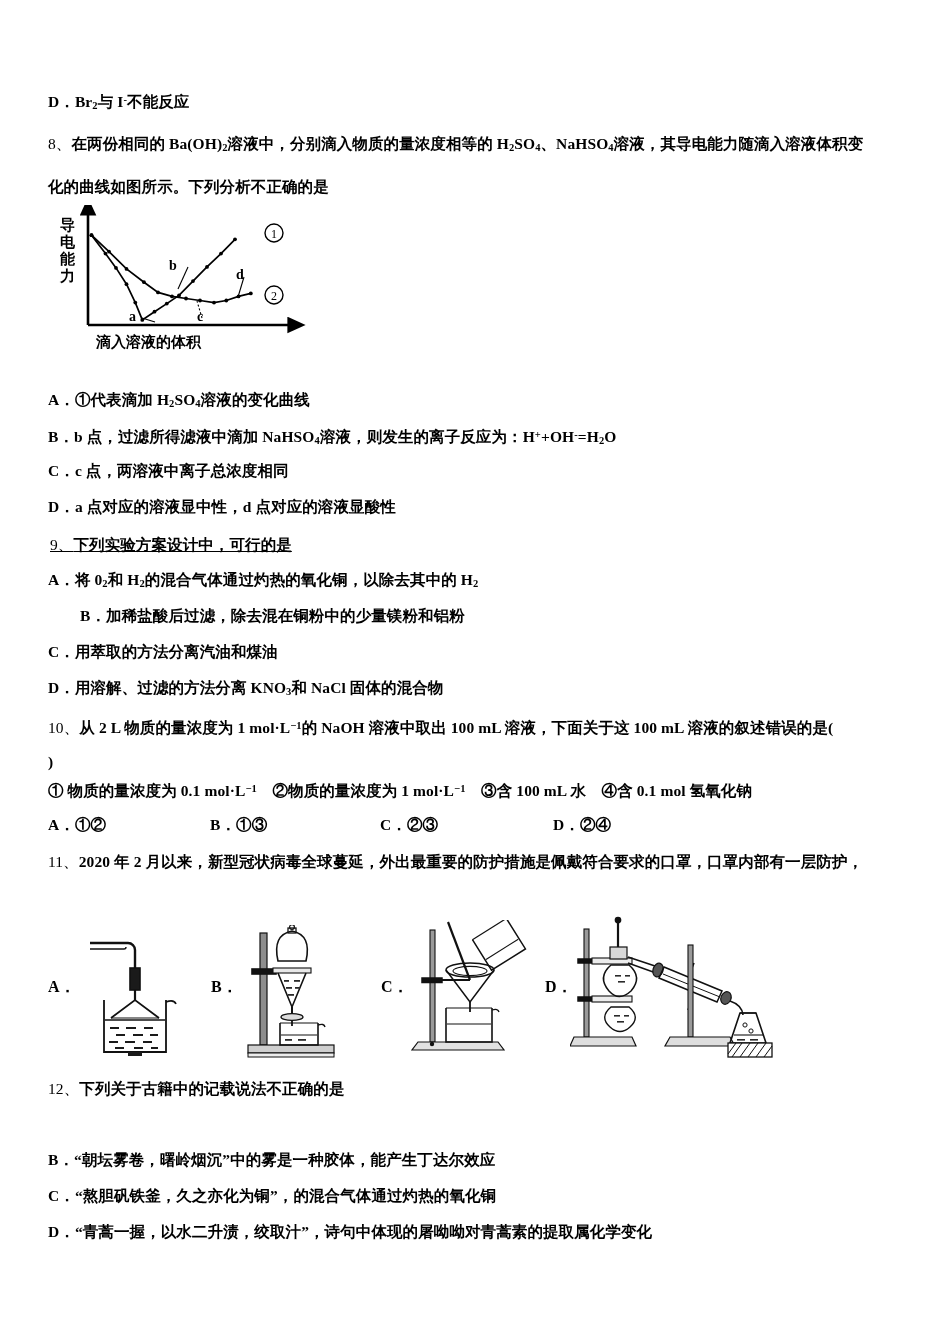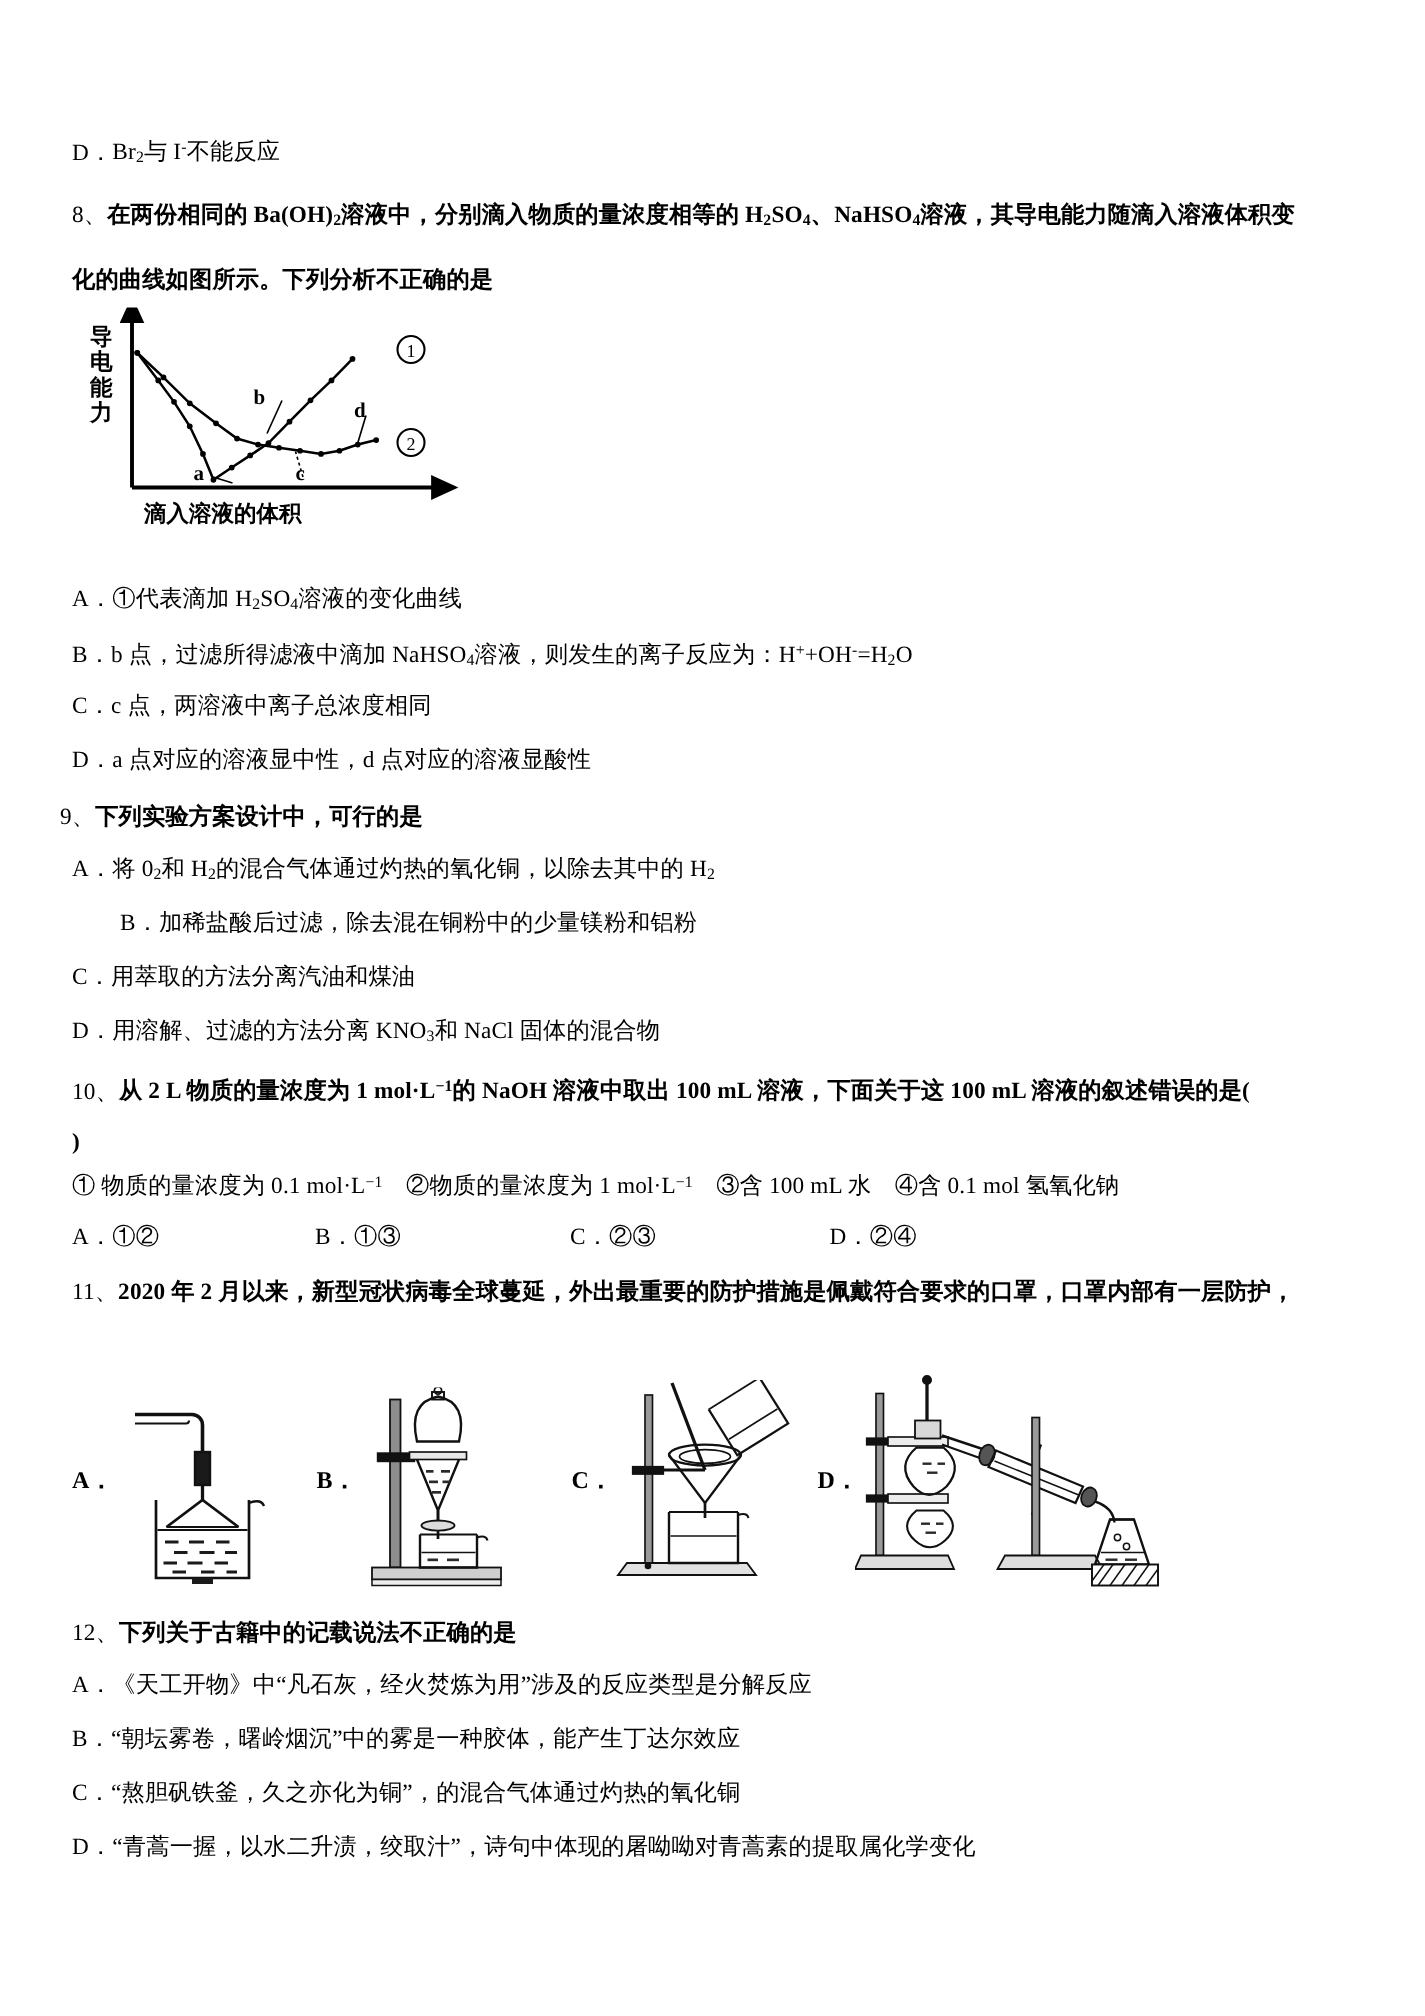--- a/index.html
+++ b/index.html
@@ -22,21 +22,21 @@
     height: 1344px;
   }
   .line {
     position: absolute;
     font-size: 15.5px;
     line-height: 22px;
     letter-spacing: 0.1px;
     white-space: nowrap;
   }
   .q-stem { font-weight: 700; }
-  .opt { font-weight: 400; }
+  .opt { font-weight: 700; }
   .num-lead { font-weight: 400; }
   sub { font-size: 0.68em; vertical-align: -0.22em; }
   sup { font-size: 0.68em; vertical-align: 0.42em; }
 
   
   .chart-wrap {
     position: absolute;
     left: 58px;
     top: 205px;
     width: 300px;
@@ -161,21 +161,21 @@
   <div class="line opt" style="left:48px; top:424px;">
     <span>B．</span><span><span>b 点，过滤所得滤液中滴加 NaHSO</span><sub>4</sub><span>溶液，则发生的离子反应为：H</span><sup>+</sup><span>+OH</span><sup>-</sup><span>=H</span><sub>2</sub><span>O</span></span>
   </div>
   <div class="line opt" style="left:48px; top:460px;">
     <span>C．</span><span>c 点，两溶液中离子总浓度相同</span>
   </div>
   <div class="line opt" style="left:48px; top:496px;">
     <span>D．</span><span>a 点对应的溶液显中性，d 点对应的溶液显酸性</span>
   </div>
 
-  <div class="line" style="left:40px; top:534px;">
+  <div class="line" style="left:50px; top:534px;text-decoration:underline;">
     <span class="num-lead">9、</span><span class="q-stem">下列实验方案设计中，可行的是</span>
   </div>
   <div class="line opt" style="left:48px; top:569px;">
     <span>A．</span><span><span>将 0</span><sub>2</sub><span>和 H</span><sub>2</sub><span>的混合气体通过灼热的氧化铜，以除去其中的 H</span><sub>2</sub></span>
   </div>
   <div class="line opt" style="left:48px; top:605px;margin-left:32px;">
     <span>B．</span><span>加稀盐酸后过滤，除去混在铜粉中的少量镁粉和铝粉</span>
   </div>
   <div class="line opt" style="left:48px; top:641px;">
     <span>C．</span><span>用萃取的方法分离汽油和煤油</span>
@@ -378,23 +378,20 @@
       <rect x="167" y="124" width="8" height="1.6"></rect>
         <rect x="180" y="124" width="8" height="1.6"></rect>
       <circle cx="175" cy="110" r="2.1" fill="none" stroke="#111" stroke-width="1"></circle>
       <circle cx="181" cy="116" r="2.1" fill="none" stroke="#111" stroke-width="1"></circle>
     </g>
   </svg>
 
   <div class="line" style="left:48px; top:1078px;">
     <span class="num-lead">12、</span><span class="q-stem">下列关于古籍中的记载说法不正确的是</span>
   </div>
-  <div class="line opt" style="left:48px; top:1113px;">
-    <span>A．</span><span>《天工开物》中“凡石灰，经火焚炼为用”涉及的反应类型是分解反应</span>
-  </div>
   <div class="line opt" style="left:48px; top:1149px;">
     <span>B．</span><span>“朝坛雾卷，曙岭烟沉”中的雾是一种胶体，能产生丁达尔效应</span>
   </div>
   <div class="line opt" style="left:48px; top:1185px;">
     <span>C．</span><span>“熬胆矾铁釜，久之亦化为铜”，的混合气体通过灼热的氧化铜</span>
   </div>
   <div class="line opt" style="left:48px; top:1221px;">
     <span>D．</span><span>“青蒿一握，以水二升渍，绞取汁”，诗句中体现的屠呦呦对青蒿素的提取属化学变化</span>
   </div>
 

